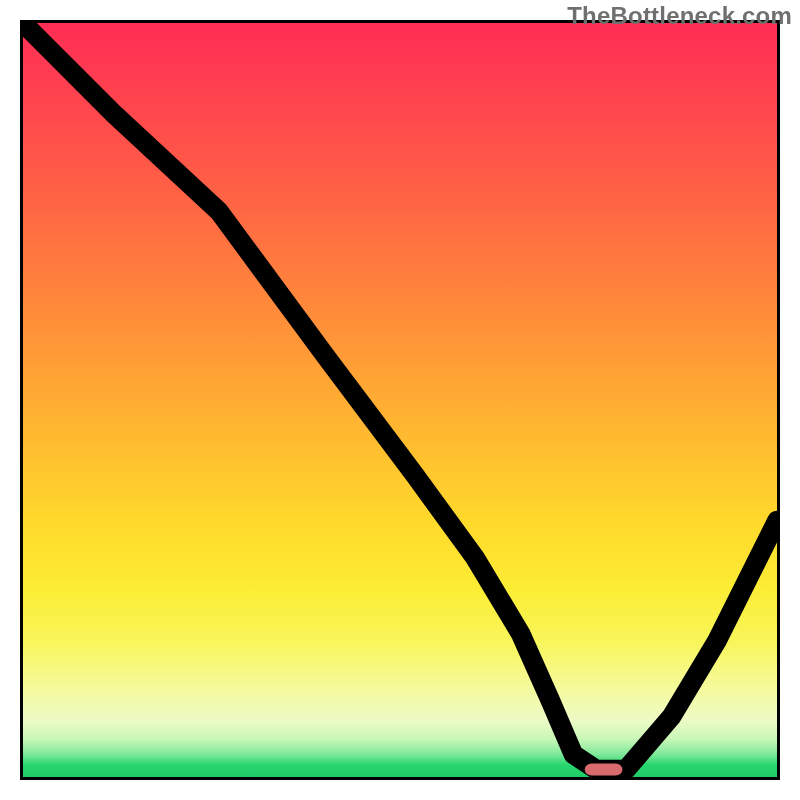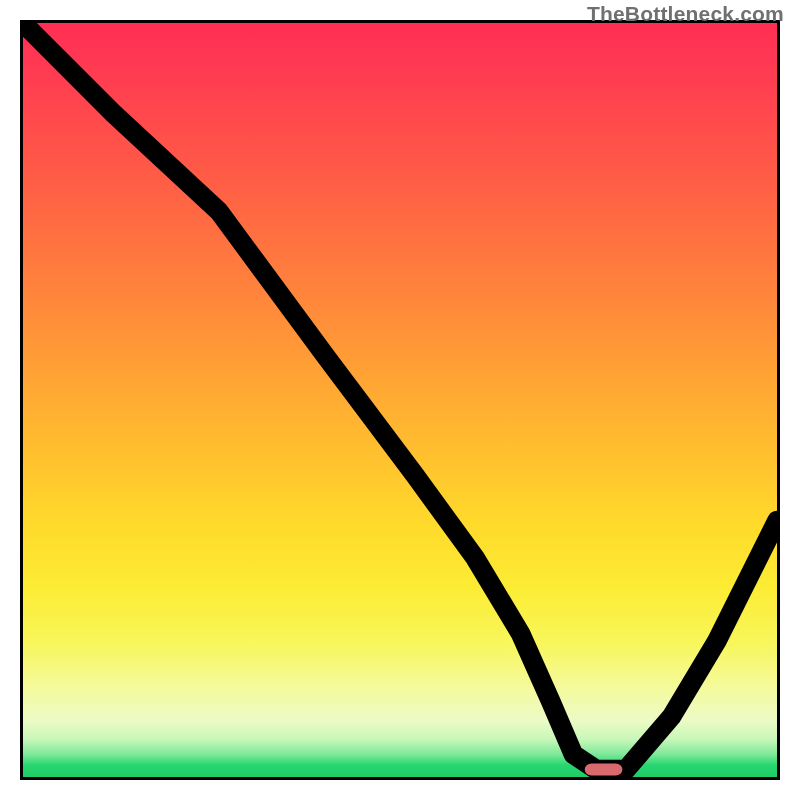--- a/index.html
+++ b/index.html
@@ -11,22 +11,22 @@
     font-family: Arial, Helvetica, sans-serif;
   }
   .canvas {
     position: relative;
     width: 800px;
     height: 800px;
   }
   .watermark {
     position: absolute;
     top: 2px;
-    right: 16px;
-    font-size: 21px;
+    right: 8px;
+    font-size: 24px;
     font-weight: bold;
     color: #707070;
     letter-spacing: 0.2px;
     z-index: 5;
   }
   .plot {
     position: absolute;
     left: 20px;
     top: 20px;
     width: 760px;

